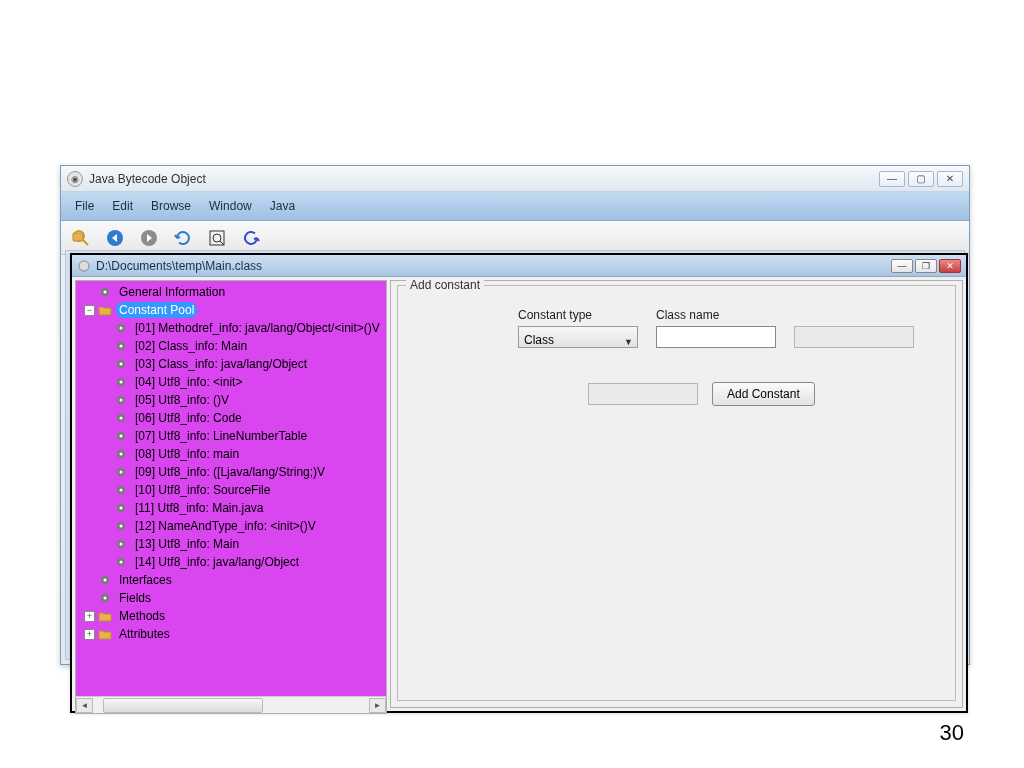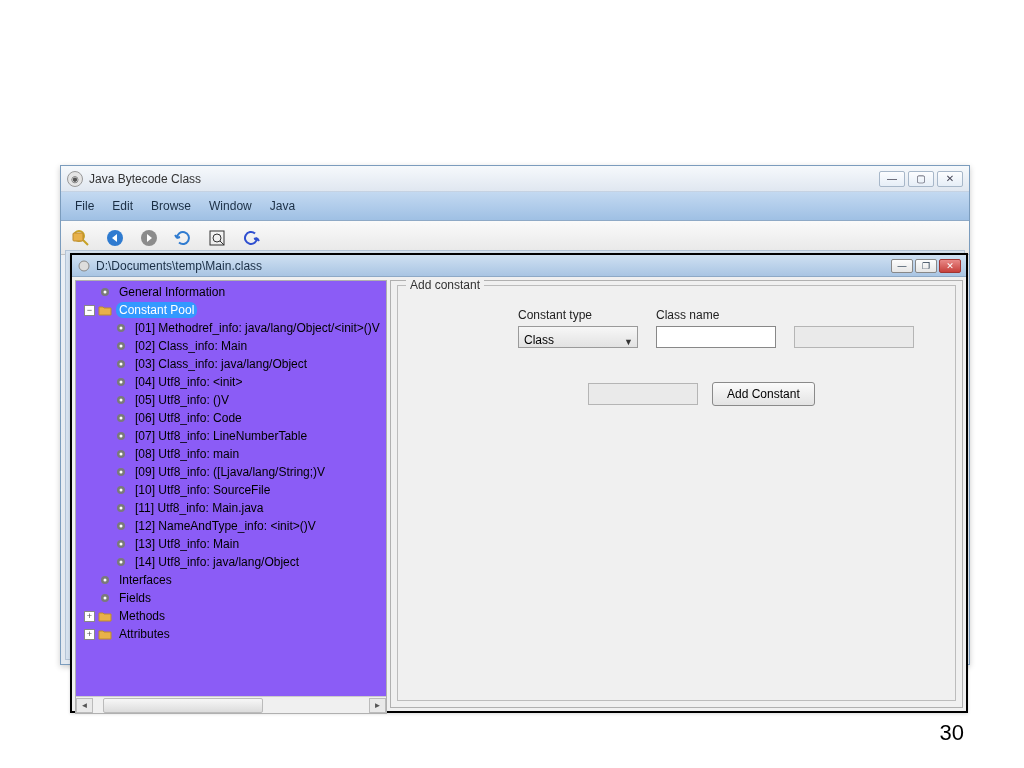--- a/index.html
+++ b/index.html
@@ -118,21 +118,21 @@
   .doc-ctl.close { background: linear-gradient(#e98987,#c6403c); color: #fff; border-color: #a03532; }
   .doc-body {
     position: absolute;
     left: 0; right: 0; top: 22px; bottom: 0;
     display: flex;
   }
   .tree-panel {
     width: 312px;
     height: 100%;
     border: 1px solid #b0b0b0;
-    background: #8b5cf6;
+    background: #d946ef;
     margin: 3px;
     display: flex;
     flex-direction: column;
   }
   .tree-scroll { flex: 1; overflow: hidden; padding: 2px 0; }
   .tree-node { display: flex; align-items: center; height: 18px; padding-left: 6px; white-space: nowrap; cursor: pointer; }
   .tree-node .expander {
     width: 11px; height: 11px; border: 1px solid #888;
     display: flex; align-items: center; justify-content: center;
     font-size: 9px; line-height: 9px; margin-right: 3px;
@@ -228,21 +228,21 @@
   .ico-search { fill:none; stroke:#c7a227; stroke-width:2;}
   .ico-reload { fill:none; stroke:#2f4fd0; stroke-width:2;}
 </style>
 </head>
 <body>
 
 <div class="app-frame">
 
   <div class="titlebar">
     <div class="icon-app">◉</div>
-    <div class="title-text">Java Bytecode Class</div>
+    <div class="title-text">Java Bytecode Object</div>
     <div class="win-controls">
       <div class="win-btn">—</div>
       <div class="win-btn">▢</div>
       <div class="win-btn">✕</div>
     </div>
   </div>
 
   <div class="menubar">
     <div class="menu-item">File</div>
     <div class="menu-item">Edit</div>

